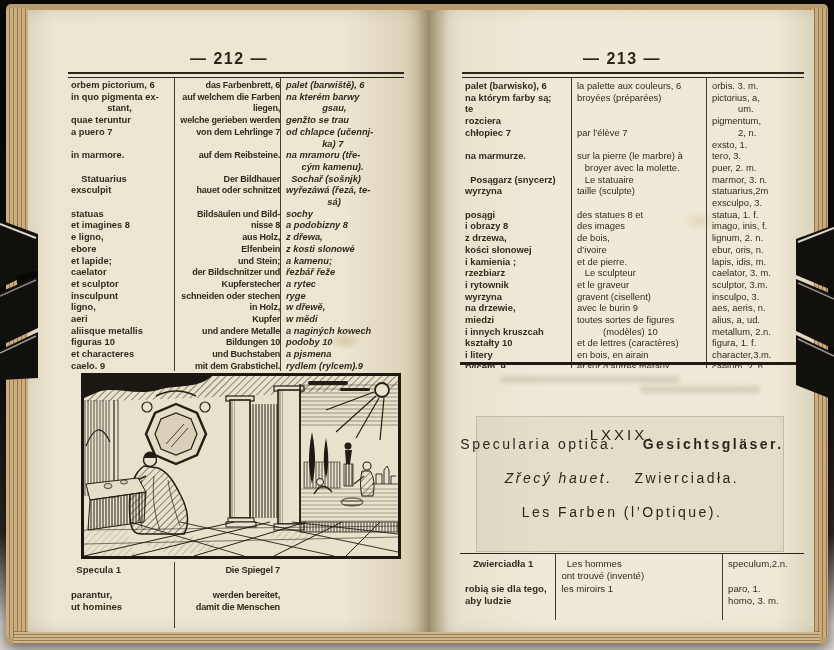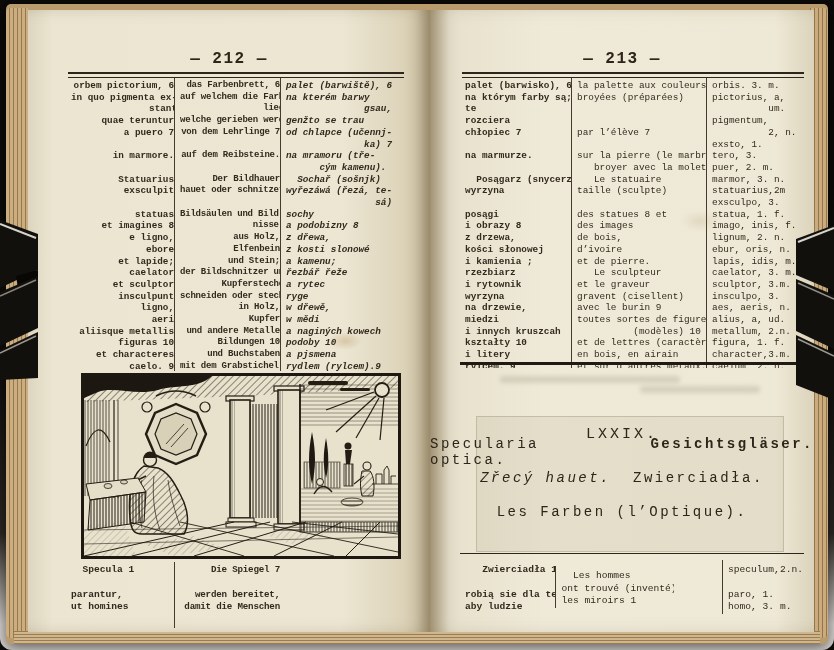--- a/index.html
+++ b/index.html
@@ -1,18 +1,18 @@
 <!DOCTYPE html>
 <html><head>
 <meta charset="utf-8">
 <style>
   html,body{margin:0;padding:0;background:#0d0b09;}
   .stage{position:relative;width:834px;height:650px;overflow:hidden;
     background:linear-gradient(180deg,#0c0a08 0%,#0e0c0a 55%,#2b2723 82%,#98938e 91%,#d6d2cf 96%,#d9d5d2 100%);
-    font-family:Liberation Mono, monospace;color:#33291e;border-radius:12px;}
+    font-family:Liberation Sans, sans-serif;color:#33291e;}
   .book{position:absolute;left:6px;top:4px;width:822px;height:640px;background:#b99b6e;border-radius:5px;
     box-shadow:0 4px 14px rgba(0,0,0,.55);}
   .edge-left{position:absolute;left:0;top:4px;width:22px;height:630px;border-radius:5px 0 0 5px;
     background:repeating-linear-gradient(90deg,#cbad80 0 3px,#96784e 3px 4px);}
   .edge-right{position:absolute;right:0;top:4px;width:18px;height:630px;border-radius:0 5px 5px 0;
     background:repeating-linear-gradient(90deg,#94764c 0 1px,#c9ab7e 1px 4px);}
   .edge-bottom{position:absolute;left:8px;bottom:0;width:806px;height:13px;
     background:repeating-linear-gradient(0deg,#9a7c52 0 1px,#d0b68c 1px 3px);}
   .page{position:absolute;top:6px;height:622px;}
   .page-left{left:22px;width:402px;
@@ -34,40 +34,40 @@
   .fre{font-size:9.4px;}
   .glo{font-size:9.4px;}
   .thick-rule{position:absolute;background:#1f1a14;}
   .woodcut{position:absolute;border:3px solid #1d1812;background:#e8e2cd;}
   .lxxix{position:absolute;width:100%;text-align:center;font-size:15px;letter-spacing:3px;color:#2e251a;margin-top:28px;}
   .trow{position:absolute;width:100%;display:flex;justify-content:center;gap:26px;
     font-size:14px;letter-spacing:2.5px;color:#2e251a;}
   .trow .frak{font-weight:bold;}
   .ghost{position:absolute;border:1px solid rgba(115,105,82,.28);background:rgba(150,140,110,.12);filter:blur(.6px);}
   .smudge{position:absolute;height:7px;background:rgba(100,92,70,.18);filter:blur(2px);border-radius:3px;}
-  .btbl{border-top:1.6px solid #2c251c;align-items:center;}
+  .btbl{border-top:1.6px solid #2c251c;}
   .btbl .col{font-size:9.6px;line-height:12.4px;padding-top:4px;}
   .clip{position:absolute;}
   .stain{position:absolute;border-radius:50%;pointer-events:none;}
 </style>
 </head>
 <body>
 
 <div class="stage">
   <div class="book">
     <div class="edge-left"></div>
     <div class="edge-right"></div>
     <div class="edge-bottom"></div>
 
     <div class="page page-left">
       <div class="hdr">—  212  —</div>
       <div class="double-rule" style="top:62px;left:40px;width:336px;"></div>
 
       <div class="tbl" style="left:38px;top:68px;width:340px;height:293px;">
-        <div class="col lat" style="width:108px;text-align:right;">orbem pictorium, 6
+        <div class="col lat" style="width:108px;">orbem pictorium, 6
 in quo pigmenta ex-
               stant,
 quae teruntur
 a puero 7
 
 in marmore.
 
     Statuarius
 exsculpit
 

